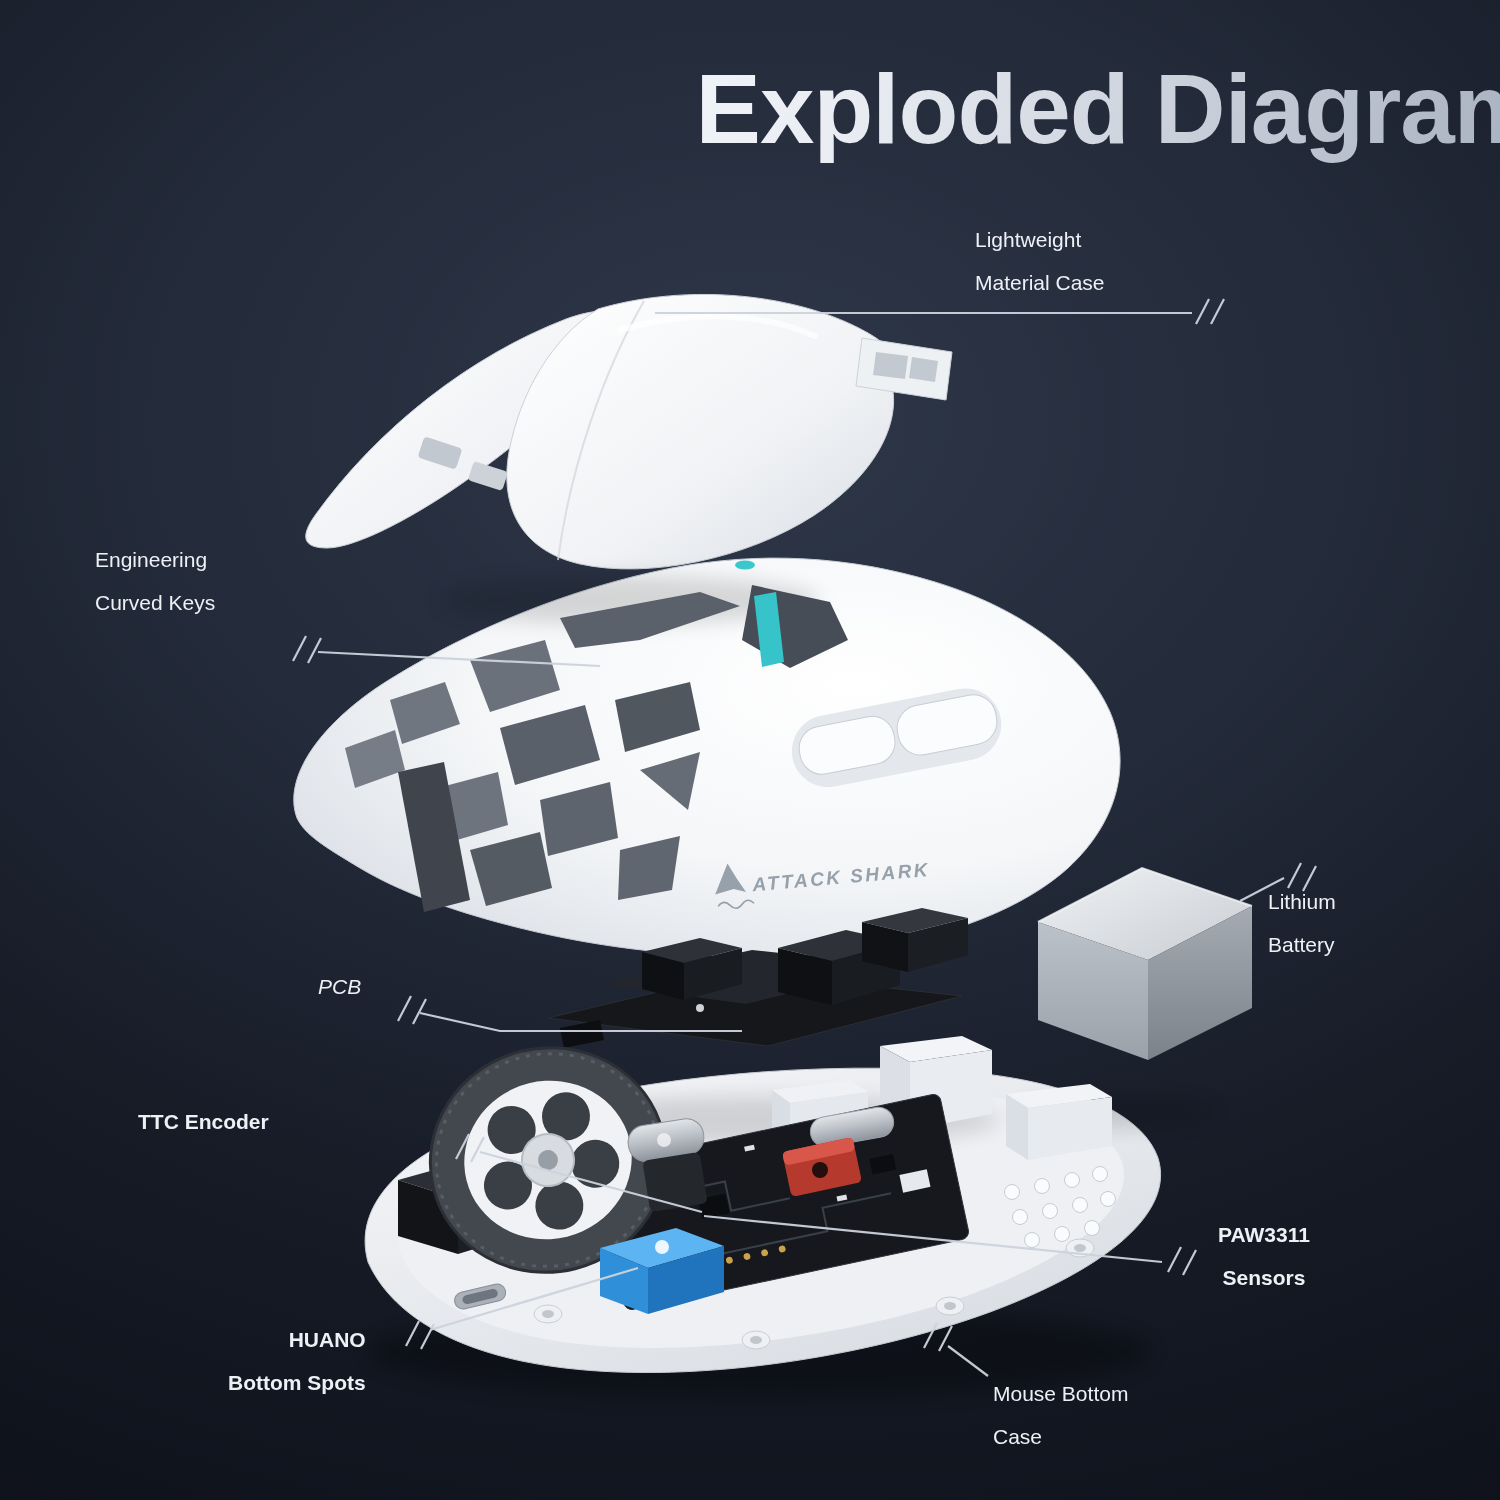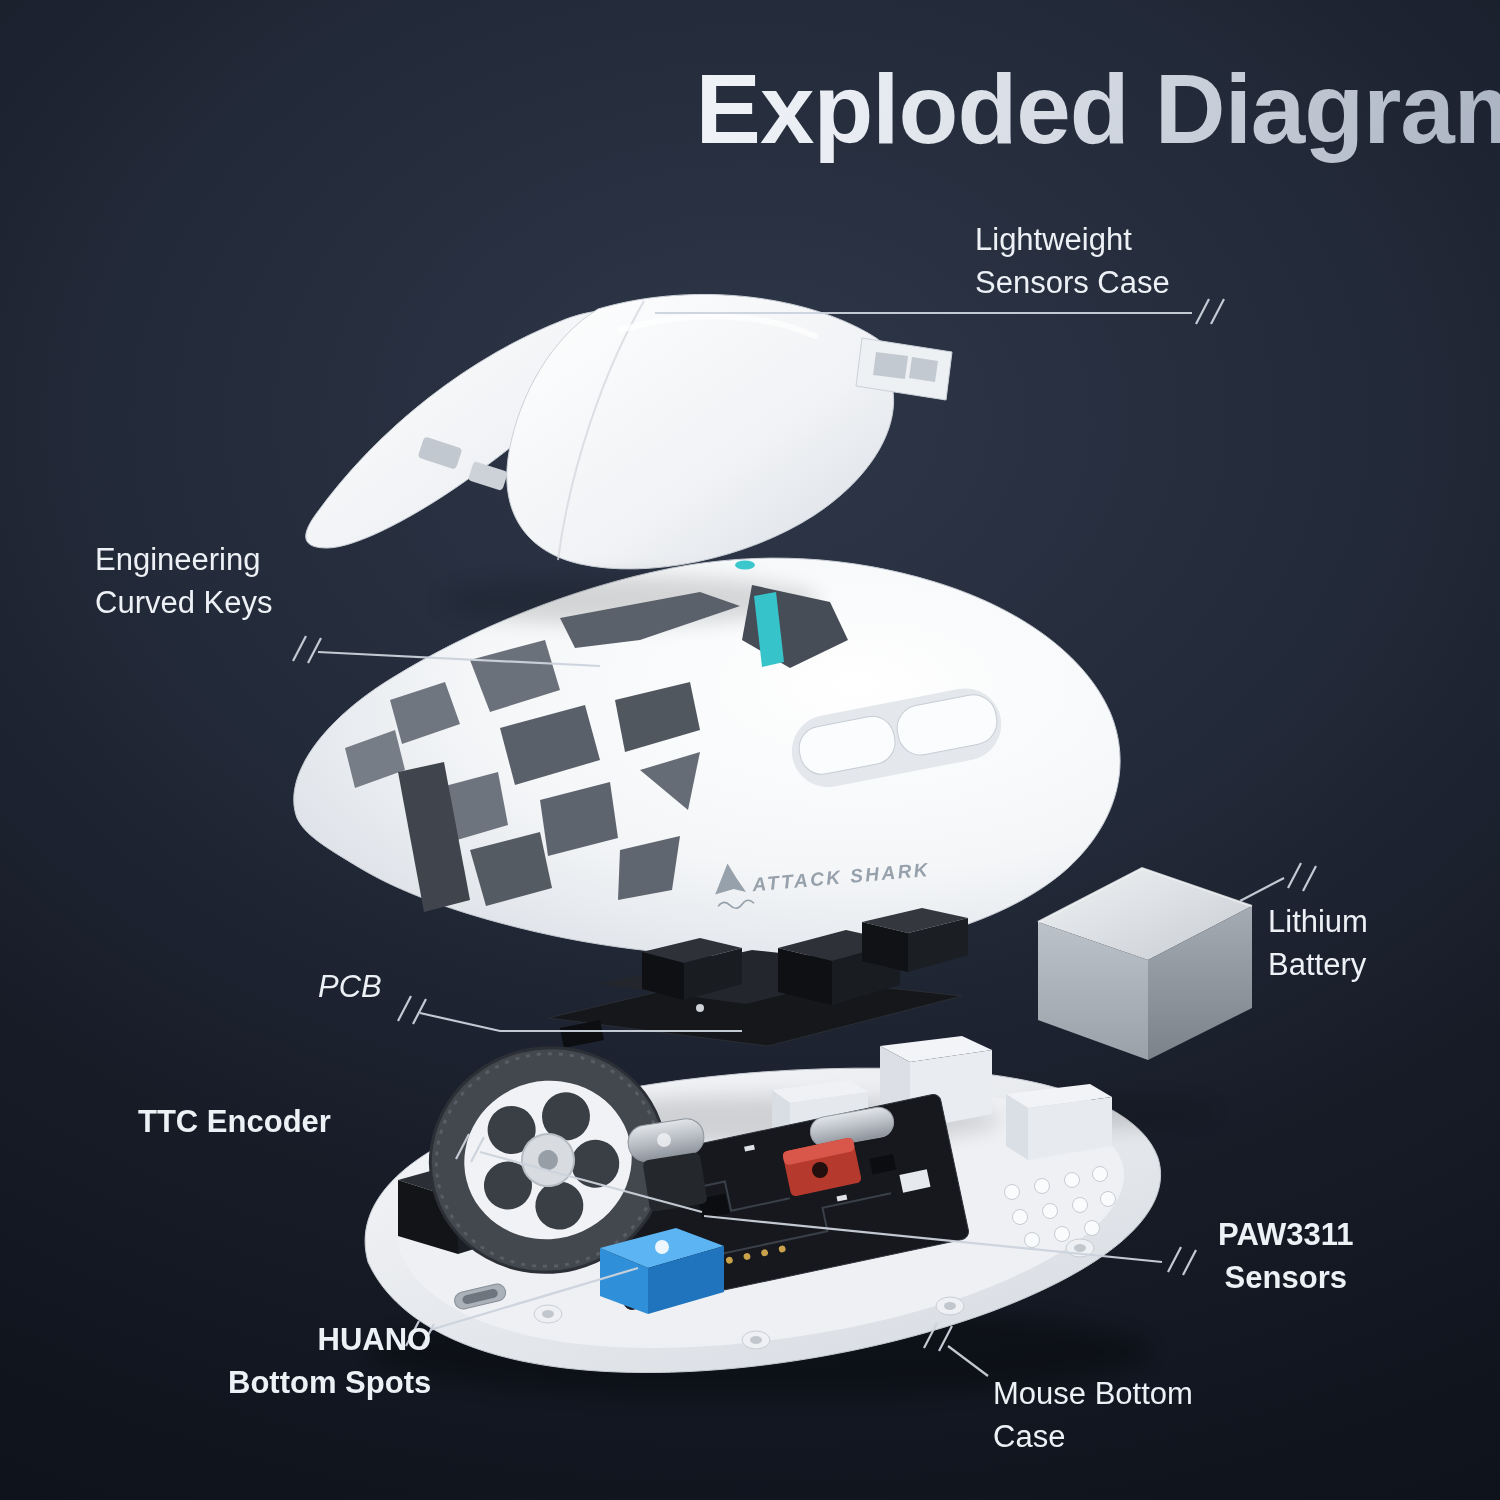--- a/index.html
+++ b/index.html
@@ -8,21 +8,21 @@
     background:radial-gradient(120% 90% at 50% 28%, #2e3749 0%, #232a39 34%, #161b26 62%, #0c0f17 100%);
     font-family:"Liberation Sans", sans-serif;
   }
   .title{
     position:absolute;top:48px;left:0;width:100%;text-align:right;margin:5px;
     font-size:98px;font-weight:800;letter-spacing:-1px;
     background:linear-gradient(105deg,#ffffff 20%,#e9edf3 55%,#a7b0bf 100%);
     -webkit-background-clip:text;background-clip:text;color:transparent;padding-left:35px;
   }
   .scene{position:absolute;inset:0;}
-  .label{position:absolute;color:#edf1f6;font-size:31px;line-height:43px;font-weight:400;}
+  .label{position:absolute;color:#edf1f6;font-size:21px;line-height:43px;font-weight:400;}
   .label.bold{font-weight:700;}
   .label span{display:block;}
 </style>
 </head>
 <body>
 
 <h1 class="title">Exploded Diagram</h1>
 
 <svg class="scene" viewBox="0 0 1500 1500">
   <defs>
@@ -264,33 +264,33 @@
     <path d="M 1168 1272 L 1181 1247 M 1183 1275 L 1196 1250"></path>
     <polyline points="638,1268 430,1330"></polyline>
     <path d="M 406 1346 L 419 1321 M 421 1349 L 434 1324"></path>
     <polyline points="948,1346 988,1376"></polyline>
     <path d="M 924 1348 L 937 1323 M 939 1351 L 952 1326"></path>
   </g>
 </svg>
 
 <div class="label" style="left:975px;top:218px;">
   <span>Lightweight</span>
-  <span>Sensors Case</span>
+  <span>Material Case</span>
 </div>
 
 <div class="label" style="left:95px;top:538px;">
   <span>Engineering</span>
   <span>Curved Keys</span>
 </div>
 
 <div class="label" style="left:318px;top:965px;font-style:italic;">
   <span>PCB</span>
 </div>
 
-<div class="label" style="left:1268px;top:900px;">
+<div class="label" style="left:1268px;top:880px;">
   <span>Lithium</span>
   <span>Battery</span>
 </div>
 
 <div class="label bold" style="left:138px;top:1100px;">
   <span>TTC Encoder</span>
 </div>
 
 <div class="label bold" style="left:1218px;top:1213px;text-align:center;">
   <span>PAW3311</span>

